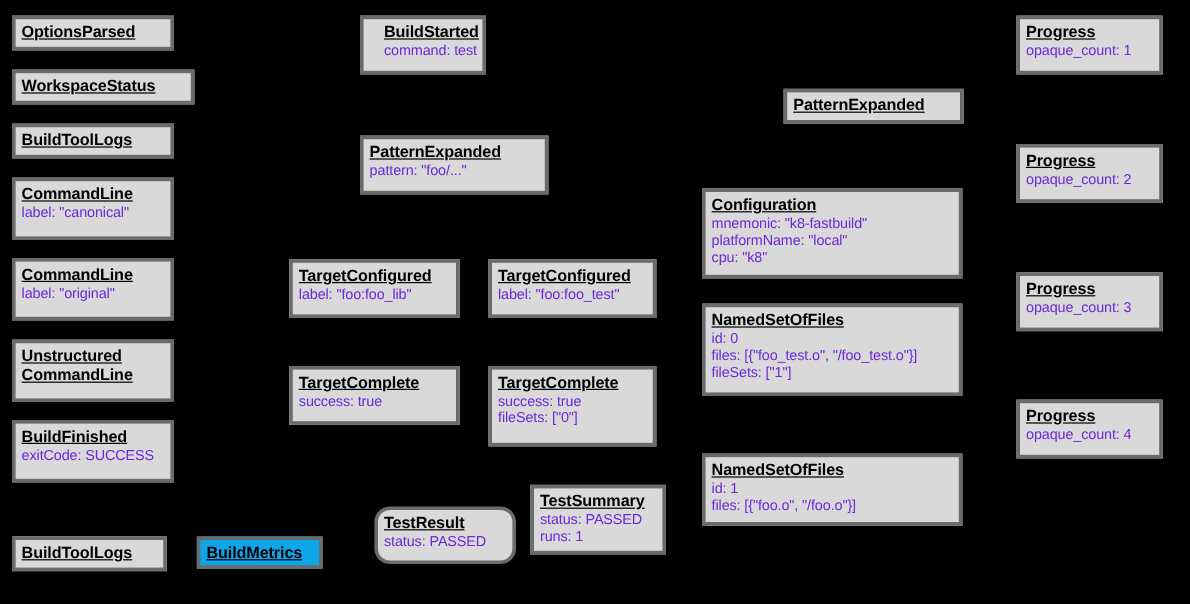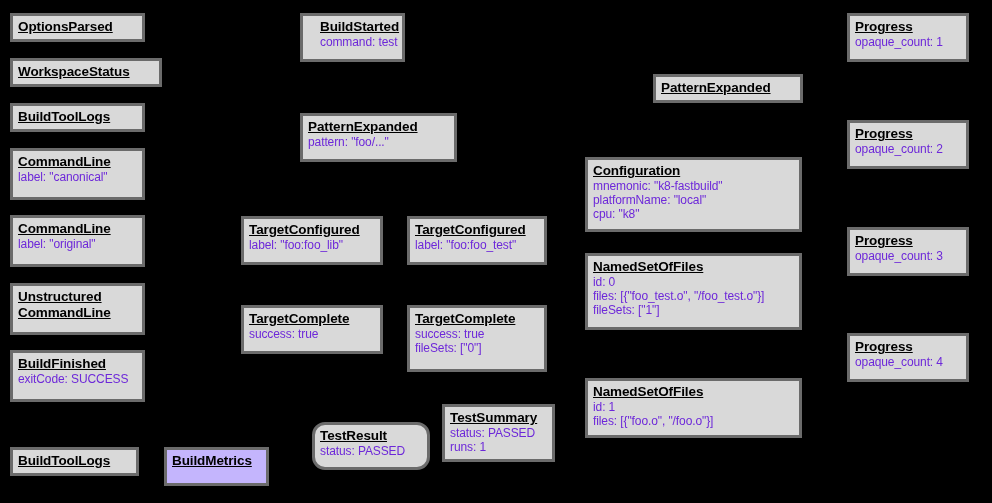--- a/index.html
+++ b/index.html
@@ -93,21 +93,21 @@
     <div class="node" style="left: 10px; top: 350px; width: 135px; height: 52px; background: rgb(217, 217, 217); border-color: rgb(107, 107, 107); color: rgb(0, 0, 0);">
       <span class="node-title">BuildFinished</span>
       <span class="node-fields">
         <span class="node-field">exitCode: SUCCESS</span>
       </span>
     </div>
     <div class="node" style="left: 10px; top: 447px; width: 129px; height: 29px; background: rgb(217, 217, 217); border-color: rgb(107, 107, 107); color: rgb(0, 0, 0);">
       <span class="node-title">BuildToolLogs</span>
       <span class="node-fields"></span>
     </div>
-    <div class="node" style="left: 164px; top: 447px; width: 105px; height: 39px; background: #c4b5fd; border-color: rgb(107, 107, 107); color: rgb(0, 0, 0);">
+    <div class="node" style="left: 164px; top: 447px; width: 105px; height: 27px; background: #0ea5e9; border-color: rgb(107, 107, 107); color: rgb(0, 0, 0);">
       <span class="node-title">BuildMetrics</span>
       <span class="node-fields"></span>
     </div>
     <div class="node" style="left: 300px; top: 13px; width: 105px; height: 49px; background: rgb(217, 217, 217); border-color: rgb(107, 107, 107); color: rgb(0, 0, 0); padding-left: 17px;">
       <span class="node-title">BuildStarted</span>
       <span class="node-fields">
         <span class="node-field">command: test</span>
       </span>
     </div>
     <div class="node" style="left: 300px; top: 113px; width: 157px; height: 49px; background: rgb(217, 217, 217); border-color: rgb(107, 107, 107); color: rgb(0, 0, 0);">

